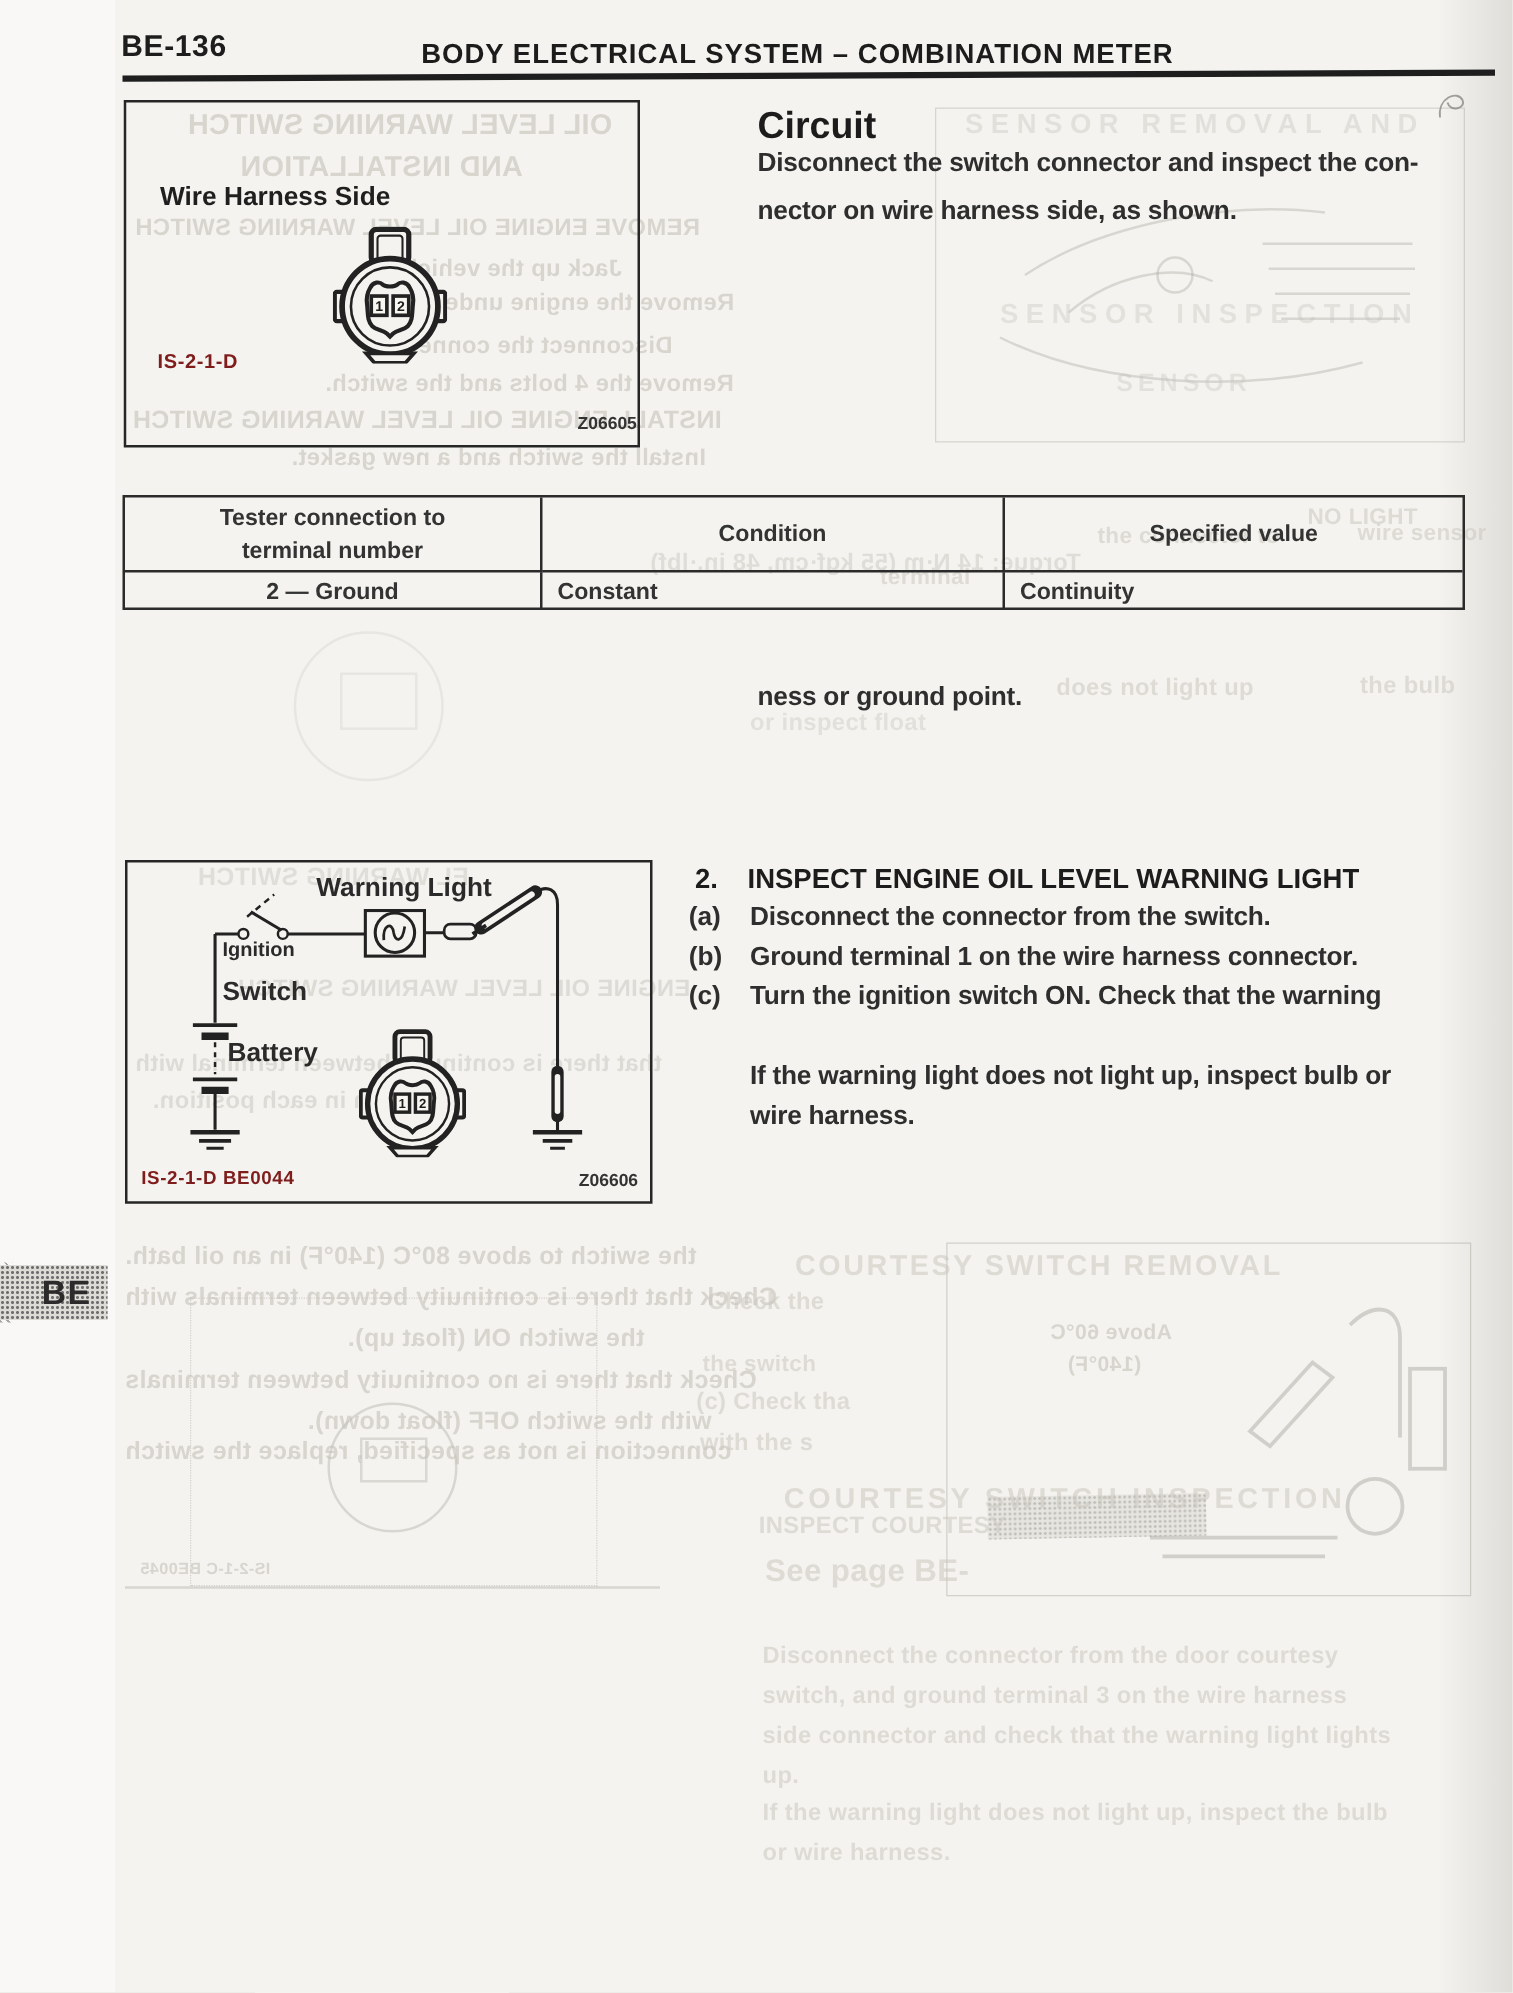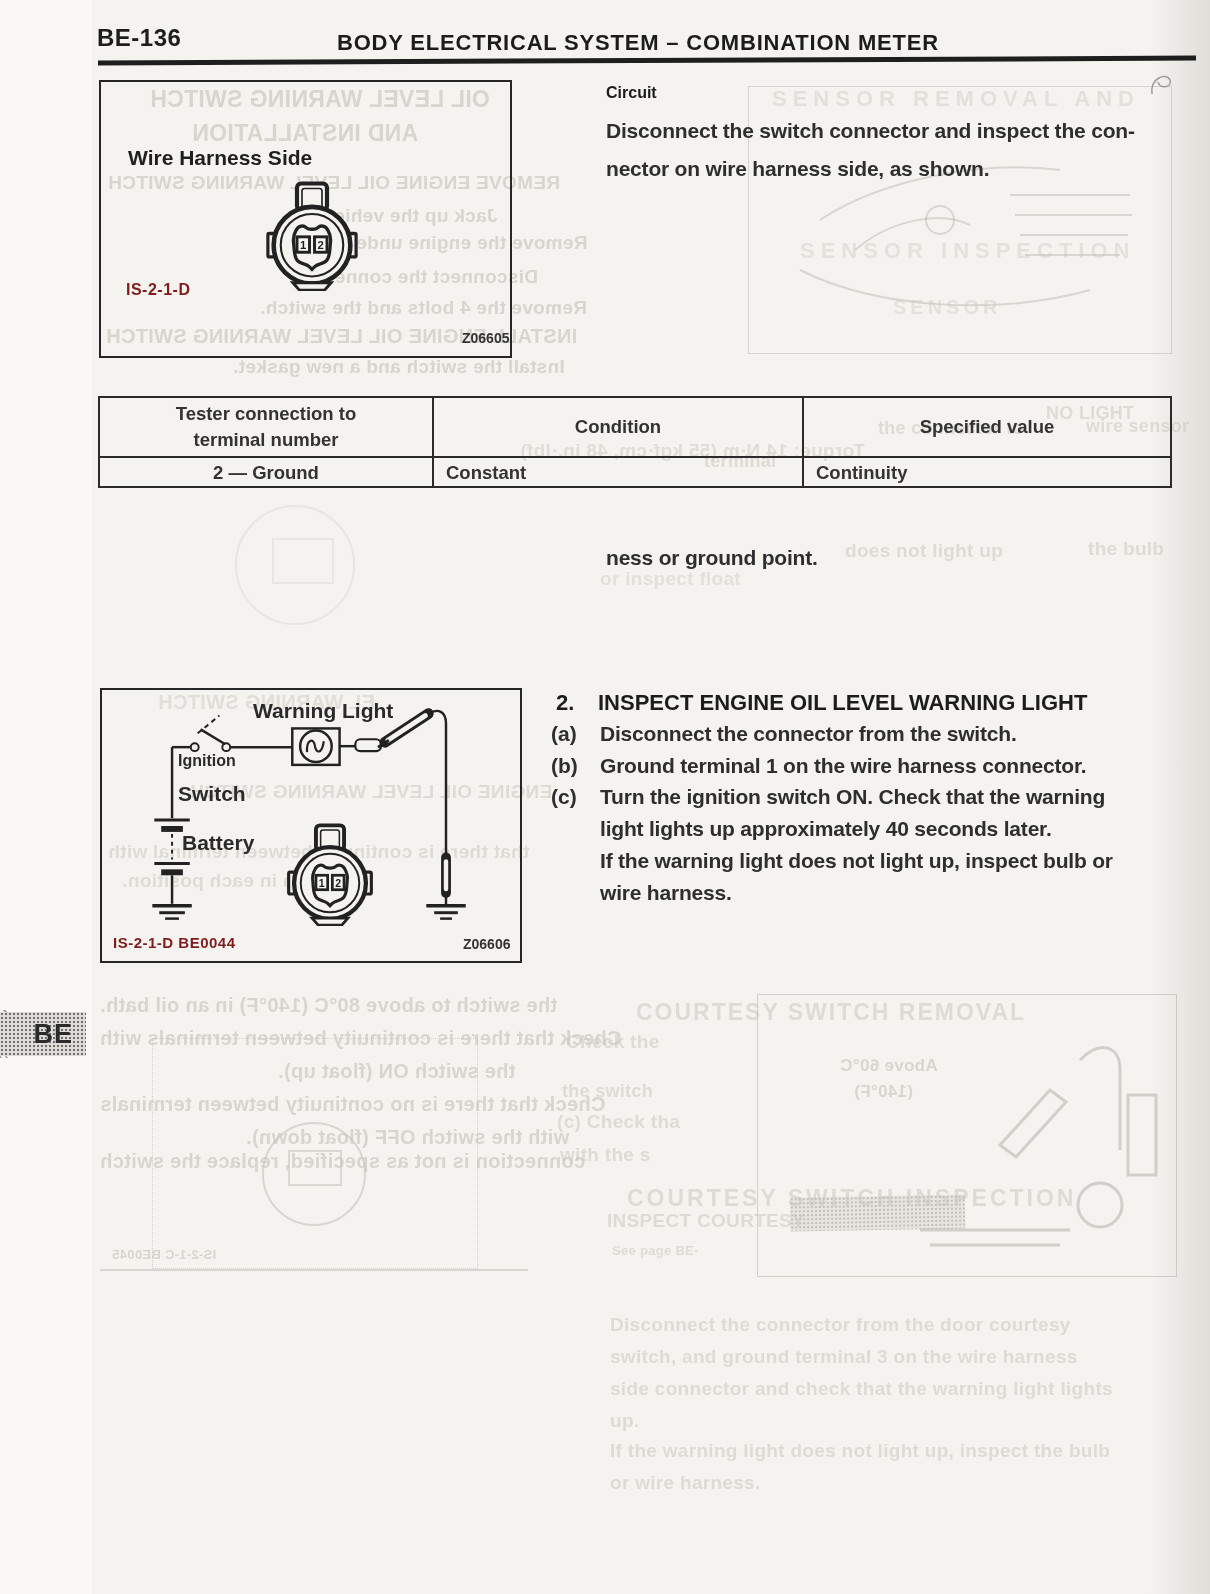--- a/index.html
+++ b/index.html
@@ -27,21 +27,21 @@
   .fn1{left:462px;top:330px;}
   .fn2{left:463px;top:936px;}
   .conn1{position:absolute;left:266px;top:181px;width:92px;height:110px;}
   .conn2{position:absolute;left:287px;top:823px;width:86px;height:103px;}
   .circsvg{position:absolute;left:0;top:0;width:100%;height:100%;}
   .wl-label{left:253px;top:699px;font-size:21px;font-weight:700;}
   .ign1{left:178px;top:752px;font-size:16px;font-weight:700;}
   .ign2{left:178px;top:782px;font-size:21px;font-weight:700;}
   .batt{left:182px;top:831px;font-size:21px;font-weight:700;}
   
-  .h-circuit{left:606px;top:84px;font-size:16px;font-weight:700;color:#1c1c1c;}
+  .h-circuit{left:606px;top:84px;font-size:30px;font-weight:700;color:#1c1c1c;}
   .body{font-size:21px;font-weight:700;color:#2e2e2e;letter-spacing:-.2px;}
   .cl1{left:606px;top:119px;} .cl2{left:606px;top:157px;}
   .nl1{left:606px;top:509px;} .nl2{left:606px;top:546px;}
   .insp-num{left:556px;top:690px;font-size:22px;font-weight:700;color:#1c1c1c;}
   .insp-h{left:598px;top:690px;font-size:22px;font-weight:700;color:#1c1c1c;}
   .ilabel{font-size:21px;font-weight:700;color:#2e2e2e;}
   .itext{font-size:21px;font-weight:700;color:#2e2e2e;letter-spacing:-.2px;}
   .la{left:551px;top:722px;} .ta1{left:600px;top:722px;}
   .lb{left:551px;top:754px;} .tb1{left:600px;top:754px;}
   .lc{left:551px;top:785px;} .tc1{left:600px;top:785px;} .tc2{left:600px;top:817px;}
@@ -80,21 +80,21 @@
   .bn1{left:800px;top:238px;font-size:22px;letter-spacing:6px;opacity:.38;}
   .bn2{left:893px;top:296px;font-size:20px;letter-spacing:4px;opacity:.38;}
   .bn3{left:1046px;top:403px;font-size:18px;} .bn4{left:878px;top:418px;font-size:18px;}
   .bn5{left:1086px;top:416px;font-size:18px;} .bn6{left:704px;top:451px;font-size:18px;}
   .bn7{left:845px;top:540px;font-size:19px;} .bn8{left:1088px;top:538px;font-size:19px;}
   .bn9{left:600px;top:568px;font-size:19px;opacity:.4;}
   .bn10{left:636px;top:999px;font-size:23px;letter-spacing:2px;}
   .bn11{left:566px;top:1031px;font-size:19px;} .bn12{left:562px;top:1081px;font-size:18px;}
   .bn13{left:557px;top:1111px;font-size:19px;} .bn14{left:560px;top:1144px;font-size:19px;}
   .bn15{left:627px;top:1185px;font-size:23px;letter-spacing:3px;}
-  .bn16{left:607px;top:1210px;font-size:19px;} .bn17{left:612px;top:1243px;font-size:13px;}
+  .bn16{left:607px;top:1210px;font-size:19px;} .bn17{left:612px;top:1243px;font-size:25px;}
   .bn18{left:598px;top:1281px;font-size:20px;} .bn19{left:610px;top:1314px;font-size:19px;}
   .bn20{left:610px;top:1346px;font-size:19px;} .bn21{left:610px;top:1378px;font-size:19px;}
   .bn22{left:610px;top:1410px;font-size:19px;} .bn23{left:610px;top:1440px;font-size:19px;}
   .bn24{left:610px;top:1472px;font-size:19px;}
   .ghostrect{position:absolute;border:1.5px solid rgba(158,155,146,.35);}
   .gr1{left:748px;top:86px;width:424px;height:268px;}
   .gr2{left:757px;top:994px;width:420px;height:283px;border-color:rgba(158,155,146,.4);}
   .gr3{left:152px;top:1038px;width:326px;height:231px;border:1px dotted rgba(150,148,140,.35);}
   .gcirc1{position:absolute;left:235px;top:505px;width:120px;height:120px;border:2px solid rgba(140,138,130,.12);border-radius:50%;}
   .grect1{position:absolute;left:272px;top:538px;width:62px;height:46px;border:2px solid rgba(140,138,130,.12);}
@@ -314,21 +314,20 @@
   <div class="t fignum fn2">Z06606</div>
 
   <div class="t insp-num">2.</div>
   <div class="t insp-h">INSPECT ENGINE OIL LEVEL WARNING LIGHT</div>
   <div class="t ilabel la">(a)</div>
   <div class="t itext ta1">Disconnect the connector from the switch.</div>
   <div class="t ilabel lb">(b)</div>
   <div class="t itext tb1">Ground terminal 1 on the wire harness connector.</div>
   <div class="t ilabel lc">(c)</div>
   <div class="t itext tc1">Turn the ignition switch ON. Check that the warning</div>
-  <div class="t itext tc2">light lights up approximately 40 seconds later.</div>
   <div class="t itext td1">If the warning light does not light up, inspect bulb or</div>
   <div class="t itext td2">wire harness.</div>
 
   <div class="bestripes"></div>
   <div class="betab">
     <span>BE</span>
   </div>
 
 </div>
 

